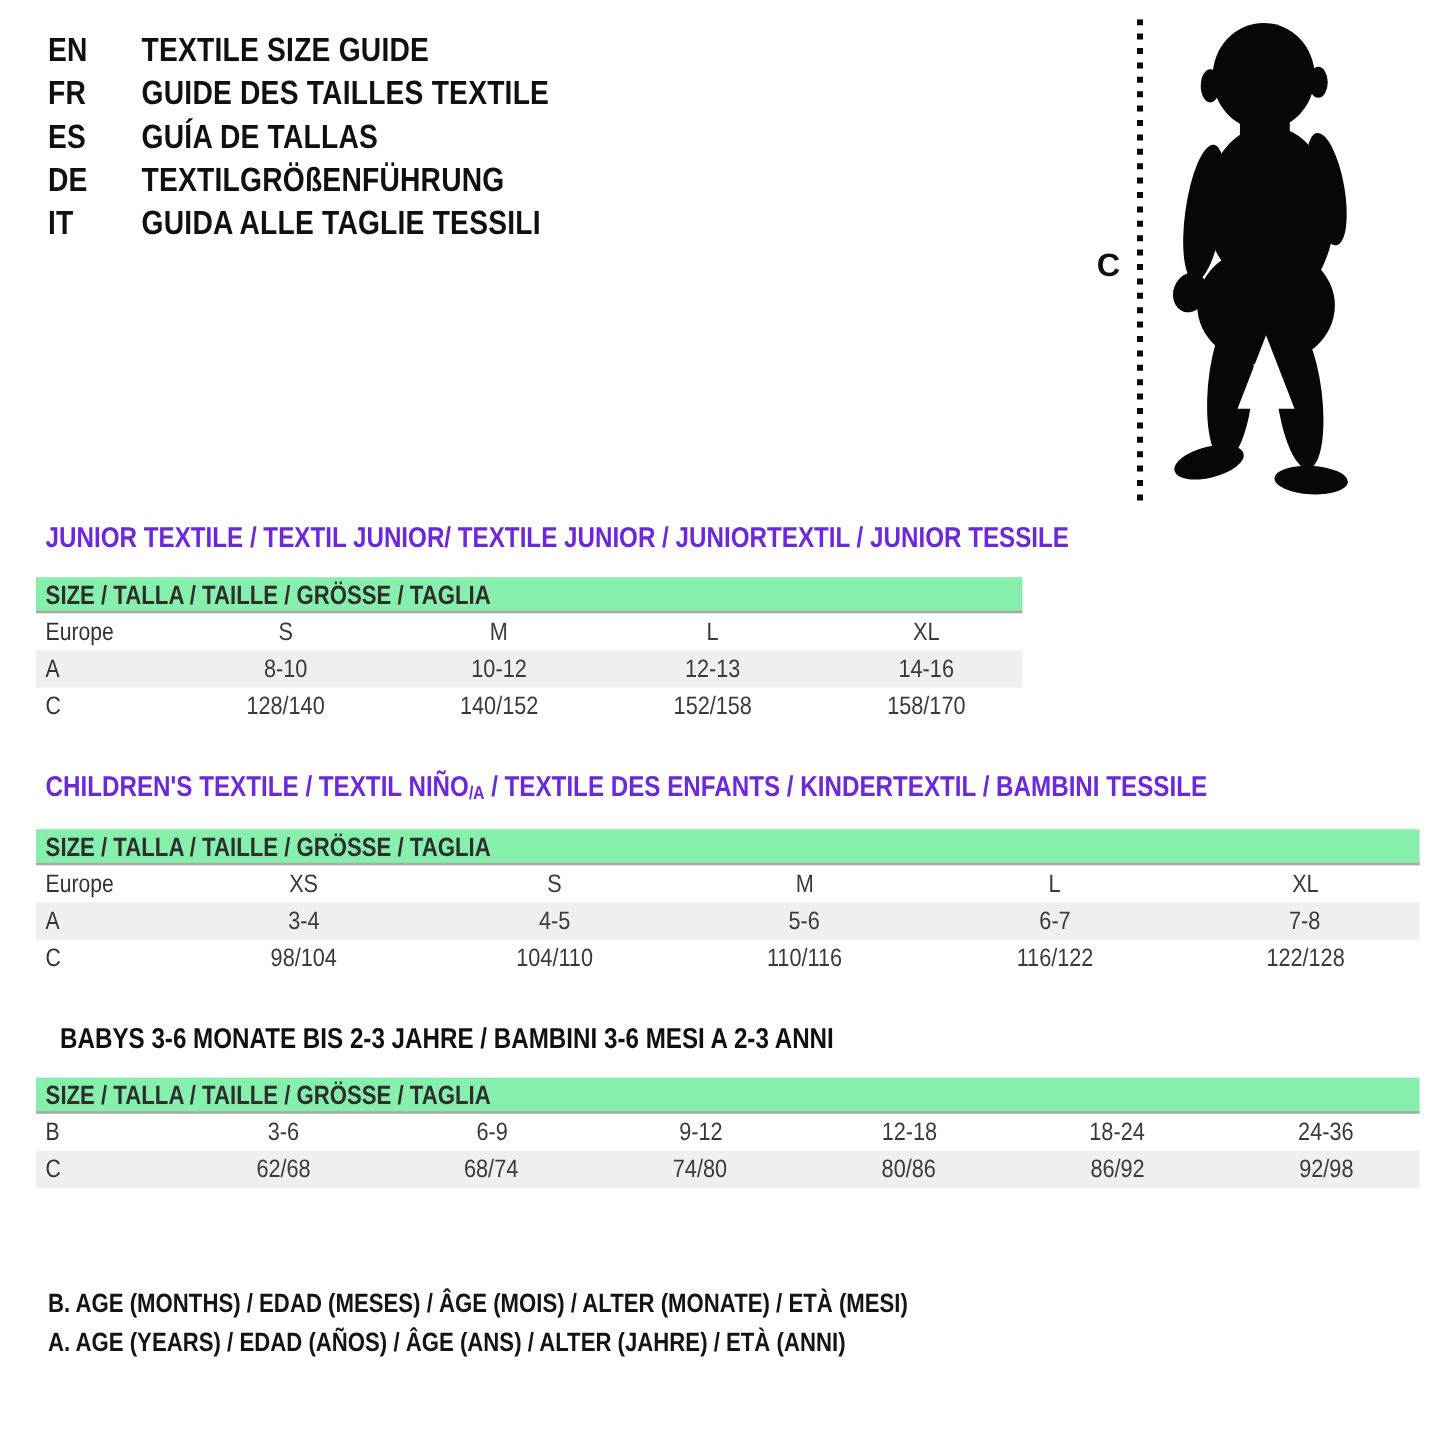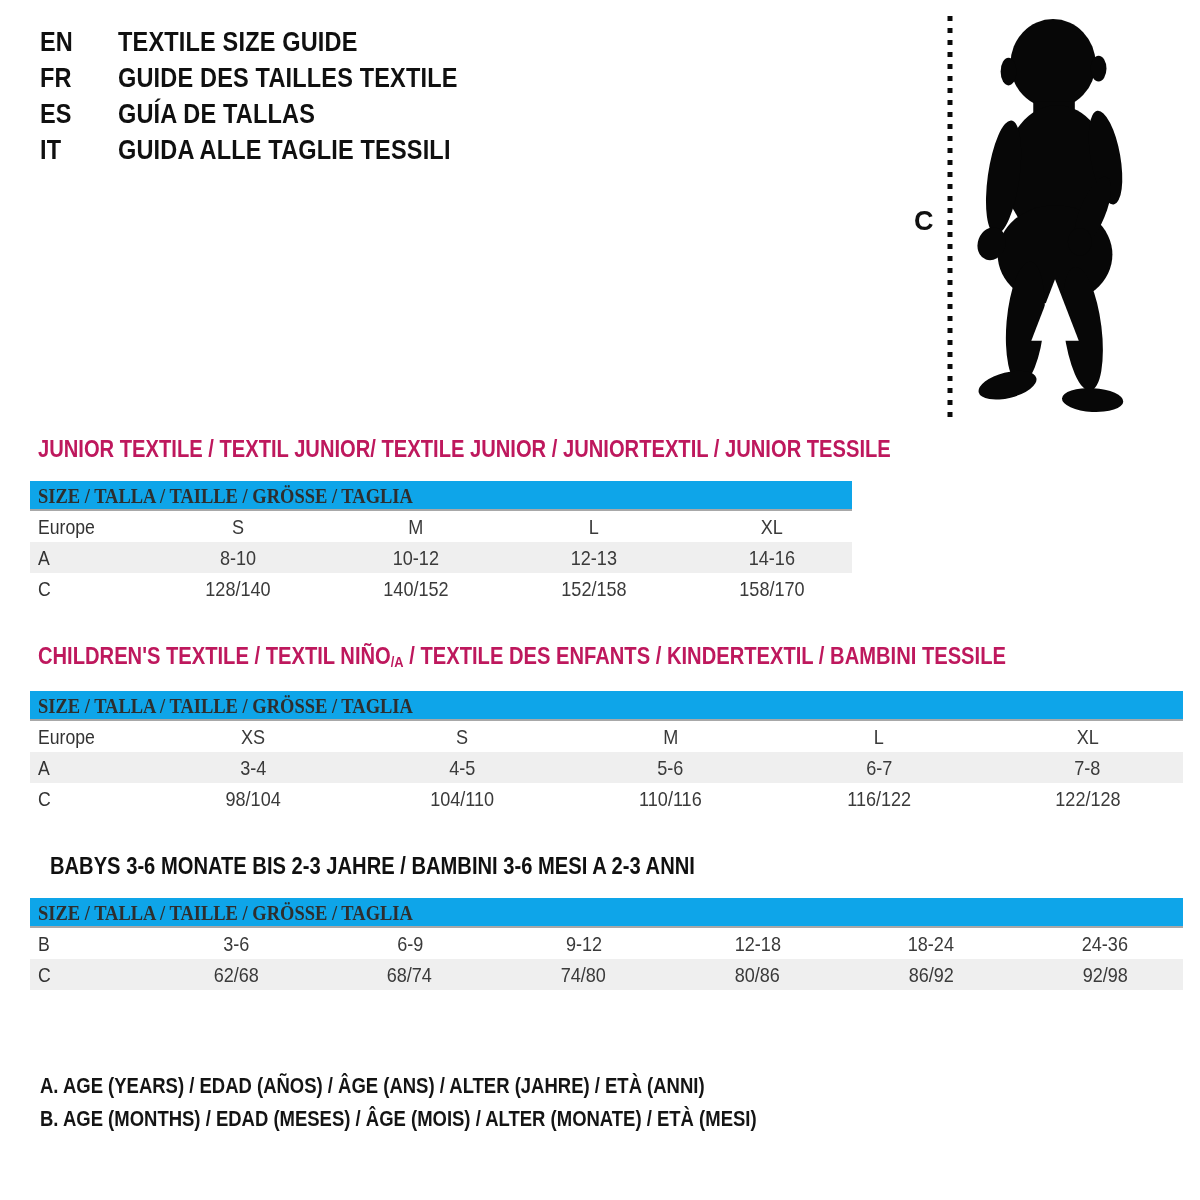--- a/index.html
+++ b/index.html
@@ -21,27 +21,27 @@
   .dash-line { position:absolute; left:66px; top:16px; }
   .fig-c { position:absolute; left:34px; top:206px; font-size:27px; font-weight:bold; }
   .toddler { position:absolute; left:84px; top:12px; }
 
   
   .section { position:absolute; }
   .sec-junior   { left:30px; top:437px; width:822px; }
   .sec-children { left:30px; top:644px; width:1153px; }
   .sec-babies   { left:30px; top:849px; width:1153px; }
 
-  h2.sec-heading { font-size:24px; line-height:24px; font-weight:bold; margin-left:8px; color:#be185d; }
+  h2.sec-heading { font-size:24px; line-height:24px; font-weight:bold; margin-left:8px; color:#6d28d9; }
   .sub-a { font-size:0.64em; position:relative; top:0.22em; }
   .heading-line2 { font-size:24px; line-height:33px; font-weight:bold; margin-left:20px; }
   .sec-babies h2.sec-heading { line-height:33px; }
 
-  .size-bar { margin-top:20px; height:30px; line-height:30px; background:#0ea5e9; border-bottom:2px solid #a8a8a8;
-              padding-left:8px; font-size:22px; font-weight:bold; color:#2e2e2e;font-family:Liberation Serif, serif; }
+  .size-bar { margin-top:20px; height:30px; line-height:30px; background:#86efac; border-bottom:2px solid #a8a8a8;
+              padding-left:8px; font-size:22px; font-weight:bold; color:#2e2e2e; }
   .sec-babies .size-bar { margin-top:16px; }
 
   .trow { display:flex; height:31px; align-items:center; font-size:21px; color:#3a3a3a;gap:18px; }
   .trow.shaded { background:#efefef; }
   .tc { flex:1; text-align:center; }
   .tc.rowlabel { flex:0 0 110px; text-align:left; padding-left:8px; color:#333333; }
 
   
   .legend { position:absolute; left:40px; top:1069px; }
   .legend-line { font-size:22px; line-height:33px; font-weight:bold; color:#141414; }
@@ -56,20 +56,24 @@
       <span class="lang-code cnd-l">EN</span>
       <span class="cnd-l">TEXTILE SIZE GUIDE</span>
     </div>
     <div class="lang-row">
       <span class="lang-code cnd-l">FR</span>
       <span class="cnd-l">GUIDE DES TAILLES TEXTILE</span>
     </div>
     <div class="lang-row">
       <span class="lang-code cnd-l">ES</span>
       <span class="cnd-l">GUÍA DE TALLAS</span>
+    </div>
+    <div class="lang-row">
+      <span class="lang-code cnd-l">DE</span>
+      <span class="cnd-l">TEXTILGRÖßENFÜHRUNG</span>
     </div>
     <div class="lang-row">
       <span class="lang-code cnd-l">IT</span>
       <span class="cnd-l">GUIDA ALLE TAGLIE TESSILI</span>
     </div>
   </div>
 
   <div class="figure">
     <span class="fig-c">C</span>
     <svg class="dash-line" width="8" height="404">
@@ -188,20 +192,20 @@
         <div class="tc"><span class="cnd-c">74/80</span></div>
         <div class="tc"><span class="cnd-c">80/86</span></div>
         <div class="tc"><span class="cnd-c">86/92</span></div>
         <div class="tc"><span class="cnd-c">92/98</span></div>
       </div>
     </div>
   </div>
 
   <div class="legend">
     <div class="legend-line">
+      <span class="cnd-l">B. AGE (MONTHS) / EDAD (MESES) / ÂGE (MOIS) / ALTER (MONATE) / ETÀ (MESI)</span>
+    </div>
+    <div class="legend-line">
       <span class="cnd-l">A. AGE (YEARS) / EDAD (AÑOS) / ÂGE (ANS) / ALTER (JAHRE) / ETÀ (ANNI)</span>
     </div>
-    <div class="legend-line">
-      <span class="cnd-l">B. AGE (MONTHS) / EDAD (MESES) / ÂGE (MOIS) / ALTER (MONATE) / ETÀ (MESI)</span>
-    </div>
   </div>
 
 </div>
 
 </body></html>

